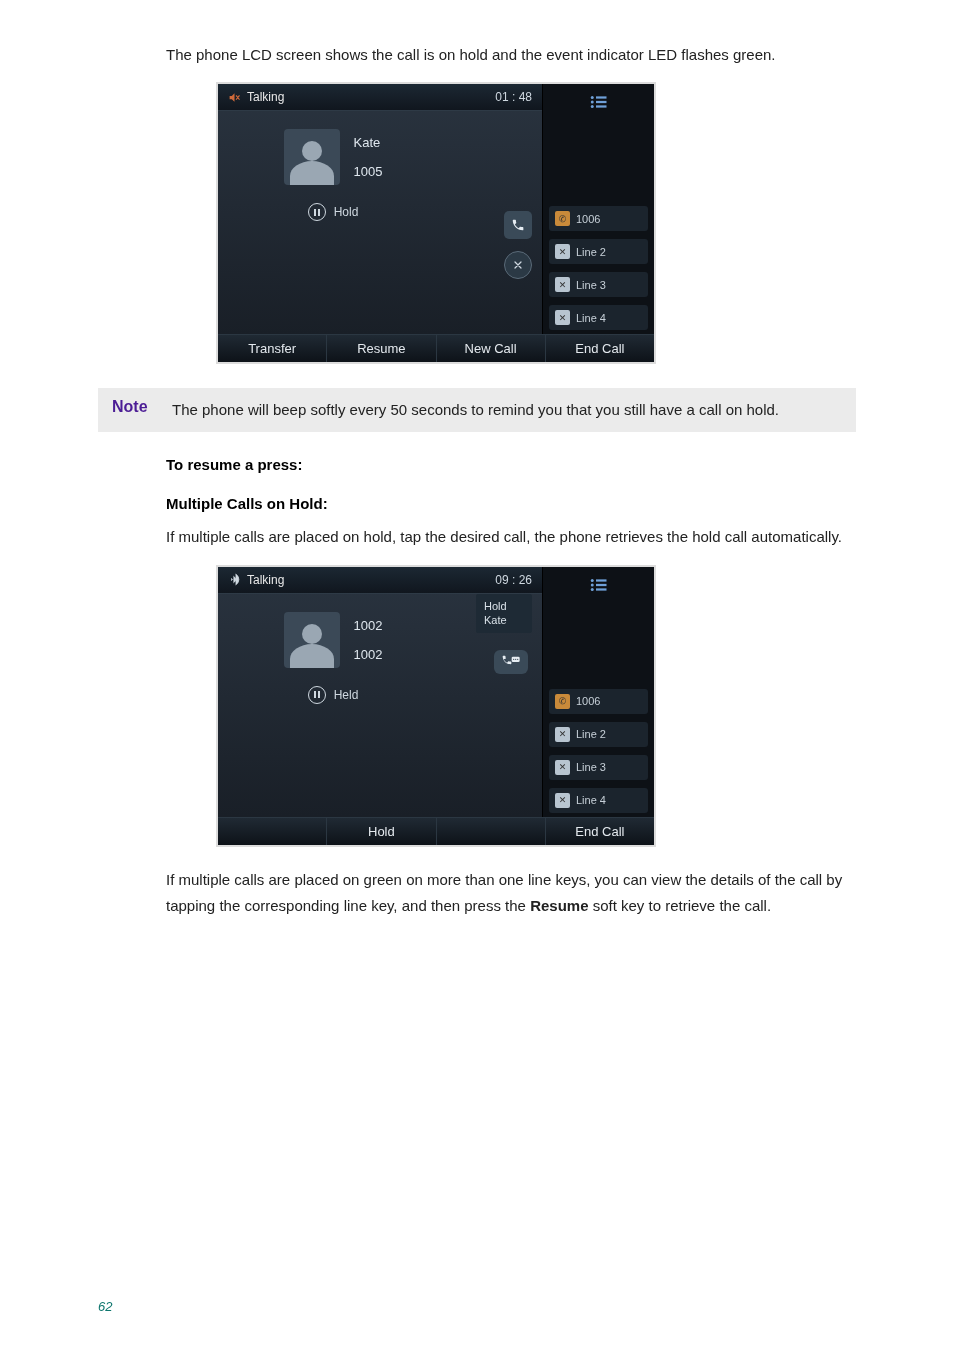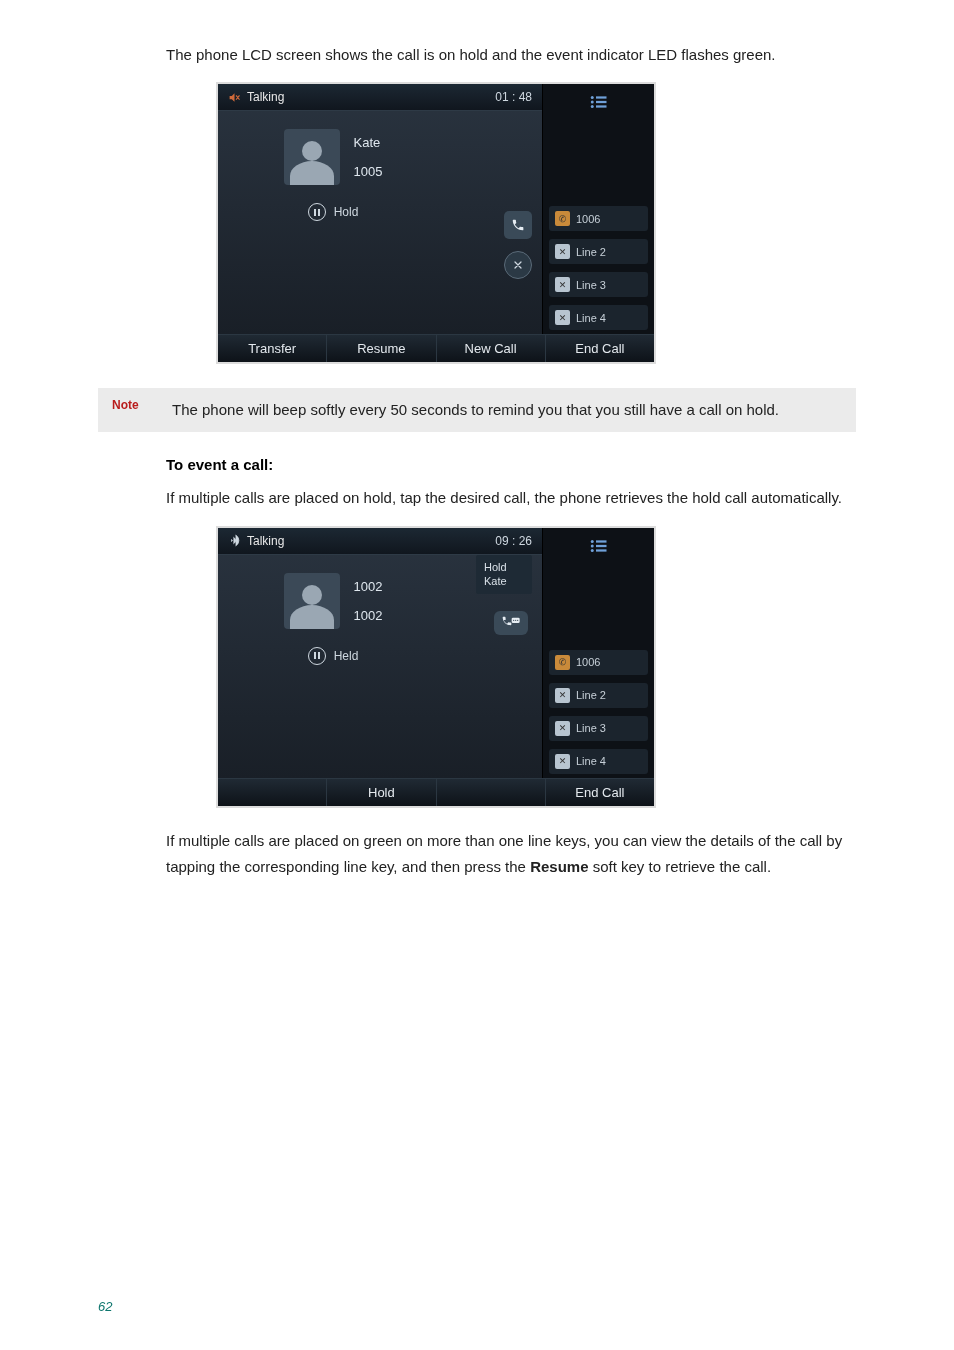--- a/index.html
+++ b/index.html
@@ -43,23 +43,23 @@
   }
   .ordered .num { font-weight: 700; margin-right: 14px; }
   .note-block {
     display: flex;
     margin: 24px 0 24px 0;
     background: #ebebeb;
     padding: 10px 14px;
   }
   .note-label {
     width: 60px;
-    color: #b91c1c;
+    color: #4c1d95;
     font-weight: 700;
-    font-size: 12px;
+    font-size: 16px;
     flex-shrink: 0;
   }
   .note-text {
     font-size: 15px;
     line-height: 1.6;
     color: #222;
   }
   .phone-fig {
     width: 440px;
     margin: 14px 0 20px 50px;
@@ -301,22 +301,23 @@
       </div>
     </div>
   </div>
 
   <div class="note-block">
     <div class="note-label">Note</div>
     <div class="note-text">The phone will beep softly every 50 seconds to remind you that you still have a call on hold.</div>
   </div>
 
   <div class="body-indent">
-    <div class="heading-small">To event a call:</div>
-
+    <div class="heading-small">To resume a press:</div>
+
+    <div class="heading-small" style="margin-top:22px">Multiple Calls on Hold:</div>
     <p class="para">If multiple calls are placed on hold, tap the desired call, the phone retrieves the hold call automatically.</p>
 
     <div class="phone-fig">
       <div class="phone-body">
         <div class="phone-left">
           <div class="phone-topbar">
             <div class="title">
               <span>
                 <svg width="13" height="13" viewBox="0 0 24 24">
                     <path fill="#cfd8e0" d="M14 2c0 0 6 3 6 10s-6 10-6 10M10 6c0 0 4 2 4 6s-4 6-4 6M6 10c0 0 2 1 2 2s-2 2-2 2" stroke="#cfd8e0" stroke-width="1.5"></path>

